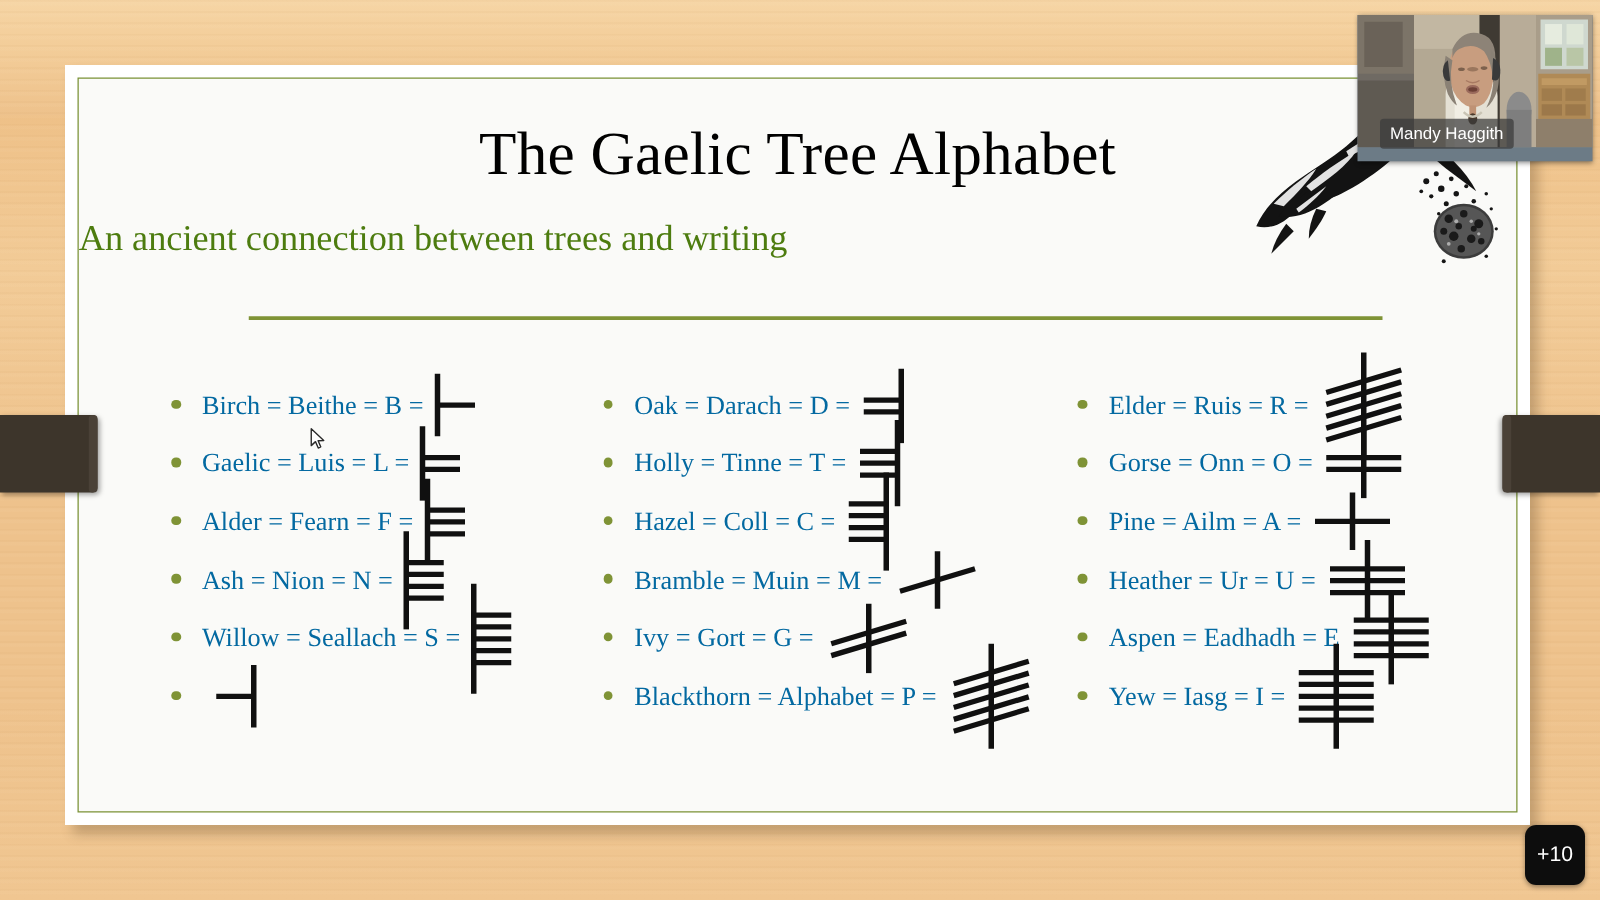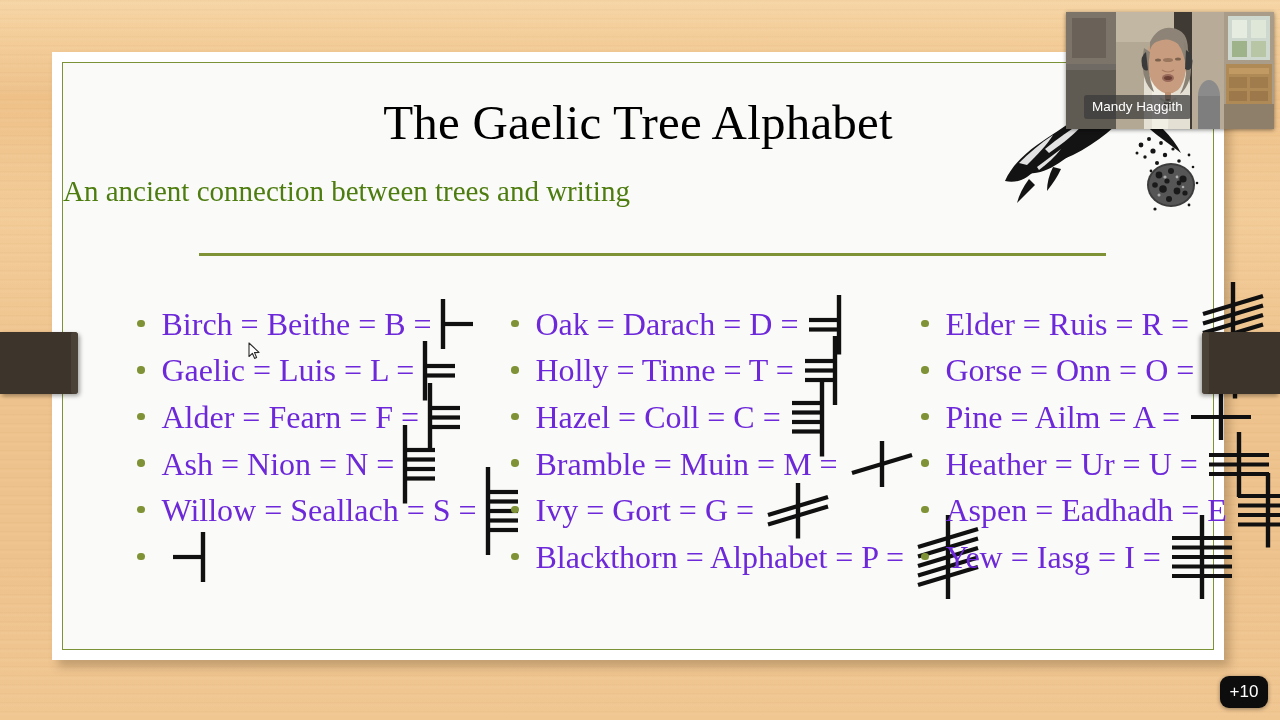--- a/index.html
+++ b/index.html
@@ -81,21 +81,21 @@
     display:flex;align-items:center;
     height:46.6px;
     white-space:nowrap;
   }
   .bullet{
     width:7.5px;height:7.5px;border-radius:50%;
     background:#7f9336;flex:0 0 auto;margin-right:17px;
     margin-bottom:2px;
   }
   .entry-text{
-    font-size:32px;color:#6d28d9;
+    font-size:21px;color:#0369a1;
     font-family:"Liberation Serif", serif;
   }
   .ogham{
     flex:0 0 auto;display:inline-block;position:relative;
     margin-left:6px;
   }
   .ogham svg{display:block;overflow:visible;}
 
   
   .side-bar{
@@ -106,38 +106,38 @@
     box-shadow:2px 2px 4px rgba(0,0,0,.35);}
   #side-bar-right{right:0;border-radius:4px 0 0 4px;
     box-shadow:-2px 2px 4px rgba(0,0,0,.35);}
   .bar-cap{
     position:absolute;top:0;width:7px;height:62px;
     background:#4a4137;border-radius:3px;
   }
 
   
   #video-tile{
-    position:absolute;right:6px;top:12px;width:208px;height:117px;
+    position:absolute;right:6px;top:12px;width:188px;height:117px;
     background:#6c7b86;overflow:hidden;
     box-shadow:0 1px 4px rgba(0,0,0,.45);
   }
   #video-scene{position:absolute;inset:0;}
   #name-label{
     position:absolute;left:18px;bottom:10px;
     background:rgba(58,58,58,.72);
     color:#fff;font-family:"Liberation Sans", sans-serif;
     font-size:13.5px;line-height:1;
     padding:5px 8px 6px 8px;border-radius:3px;
     white-space:nowrap;
   }
 
   
   #more-badge{
     position:absolute;right:12px;bottom:12px;
-    width:48px;height:32px;border-radius:9px;
+    width:48px;height:48px;border-radius:9px;
     background:#0d0d0d;color:#ffffff;
     display:flex;align-items:center;justify-content:center;
     font-family:"Liberation Sans", sans-serif;font-size:17px;
     box-shadow:0 1px 4px rgba(0,0,0,.4);
     margin-top:40px;
   }
 
   
   #cursor{
     position:absolute;left:248px;top:342px;width:13px;height:18px;

